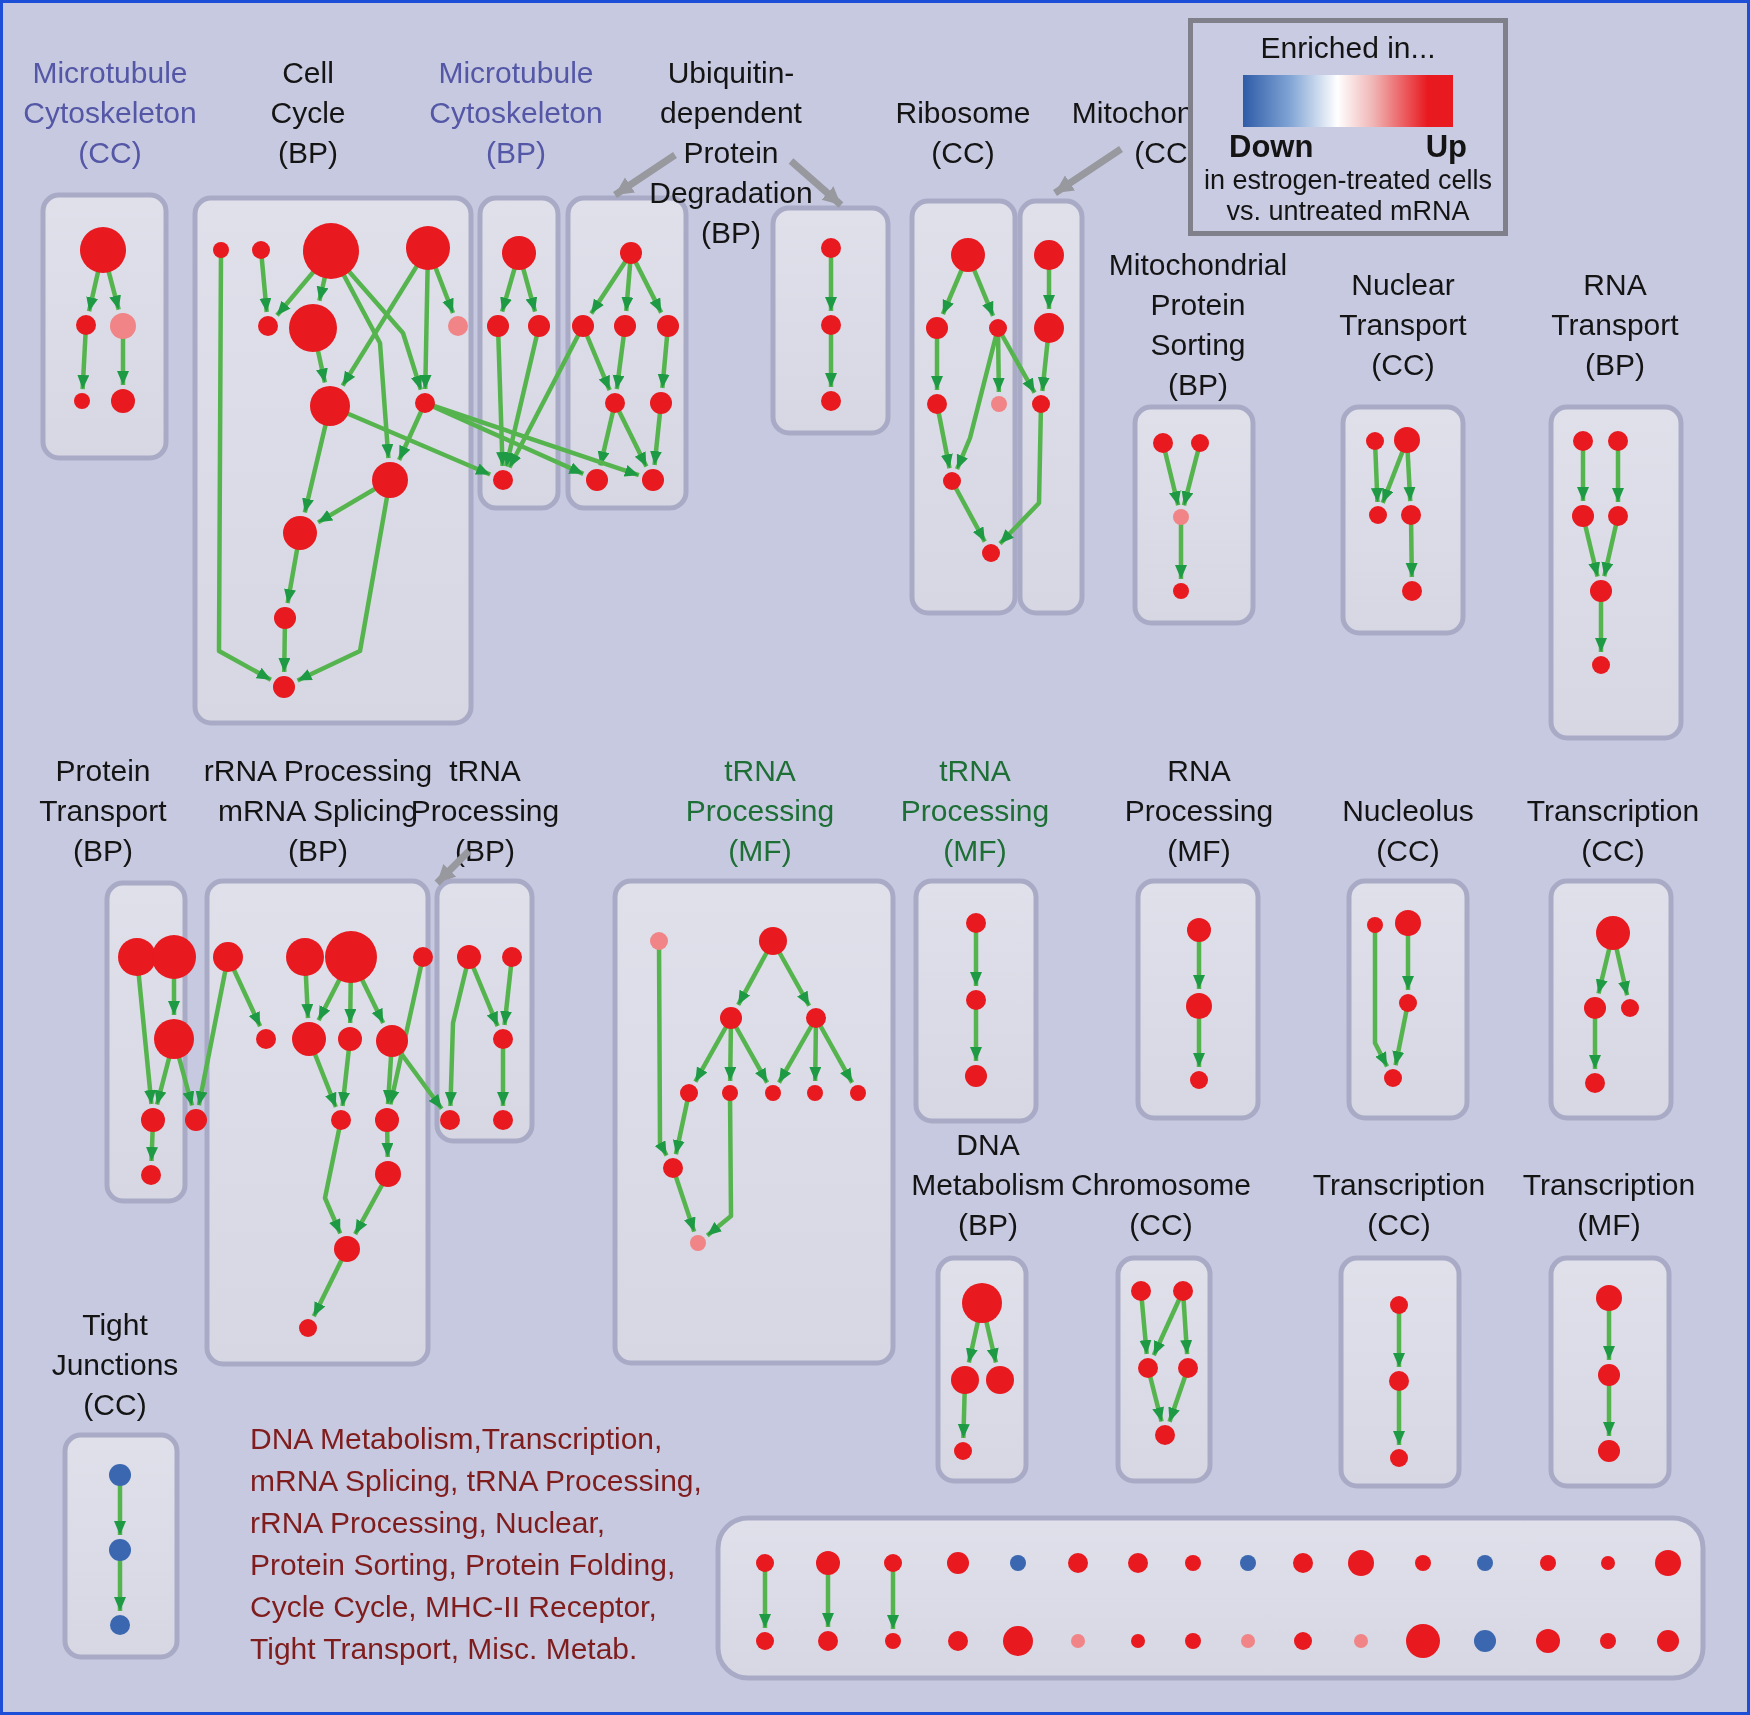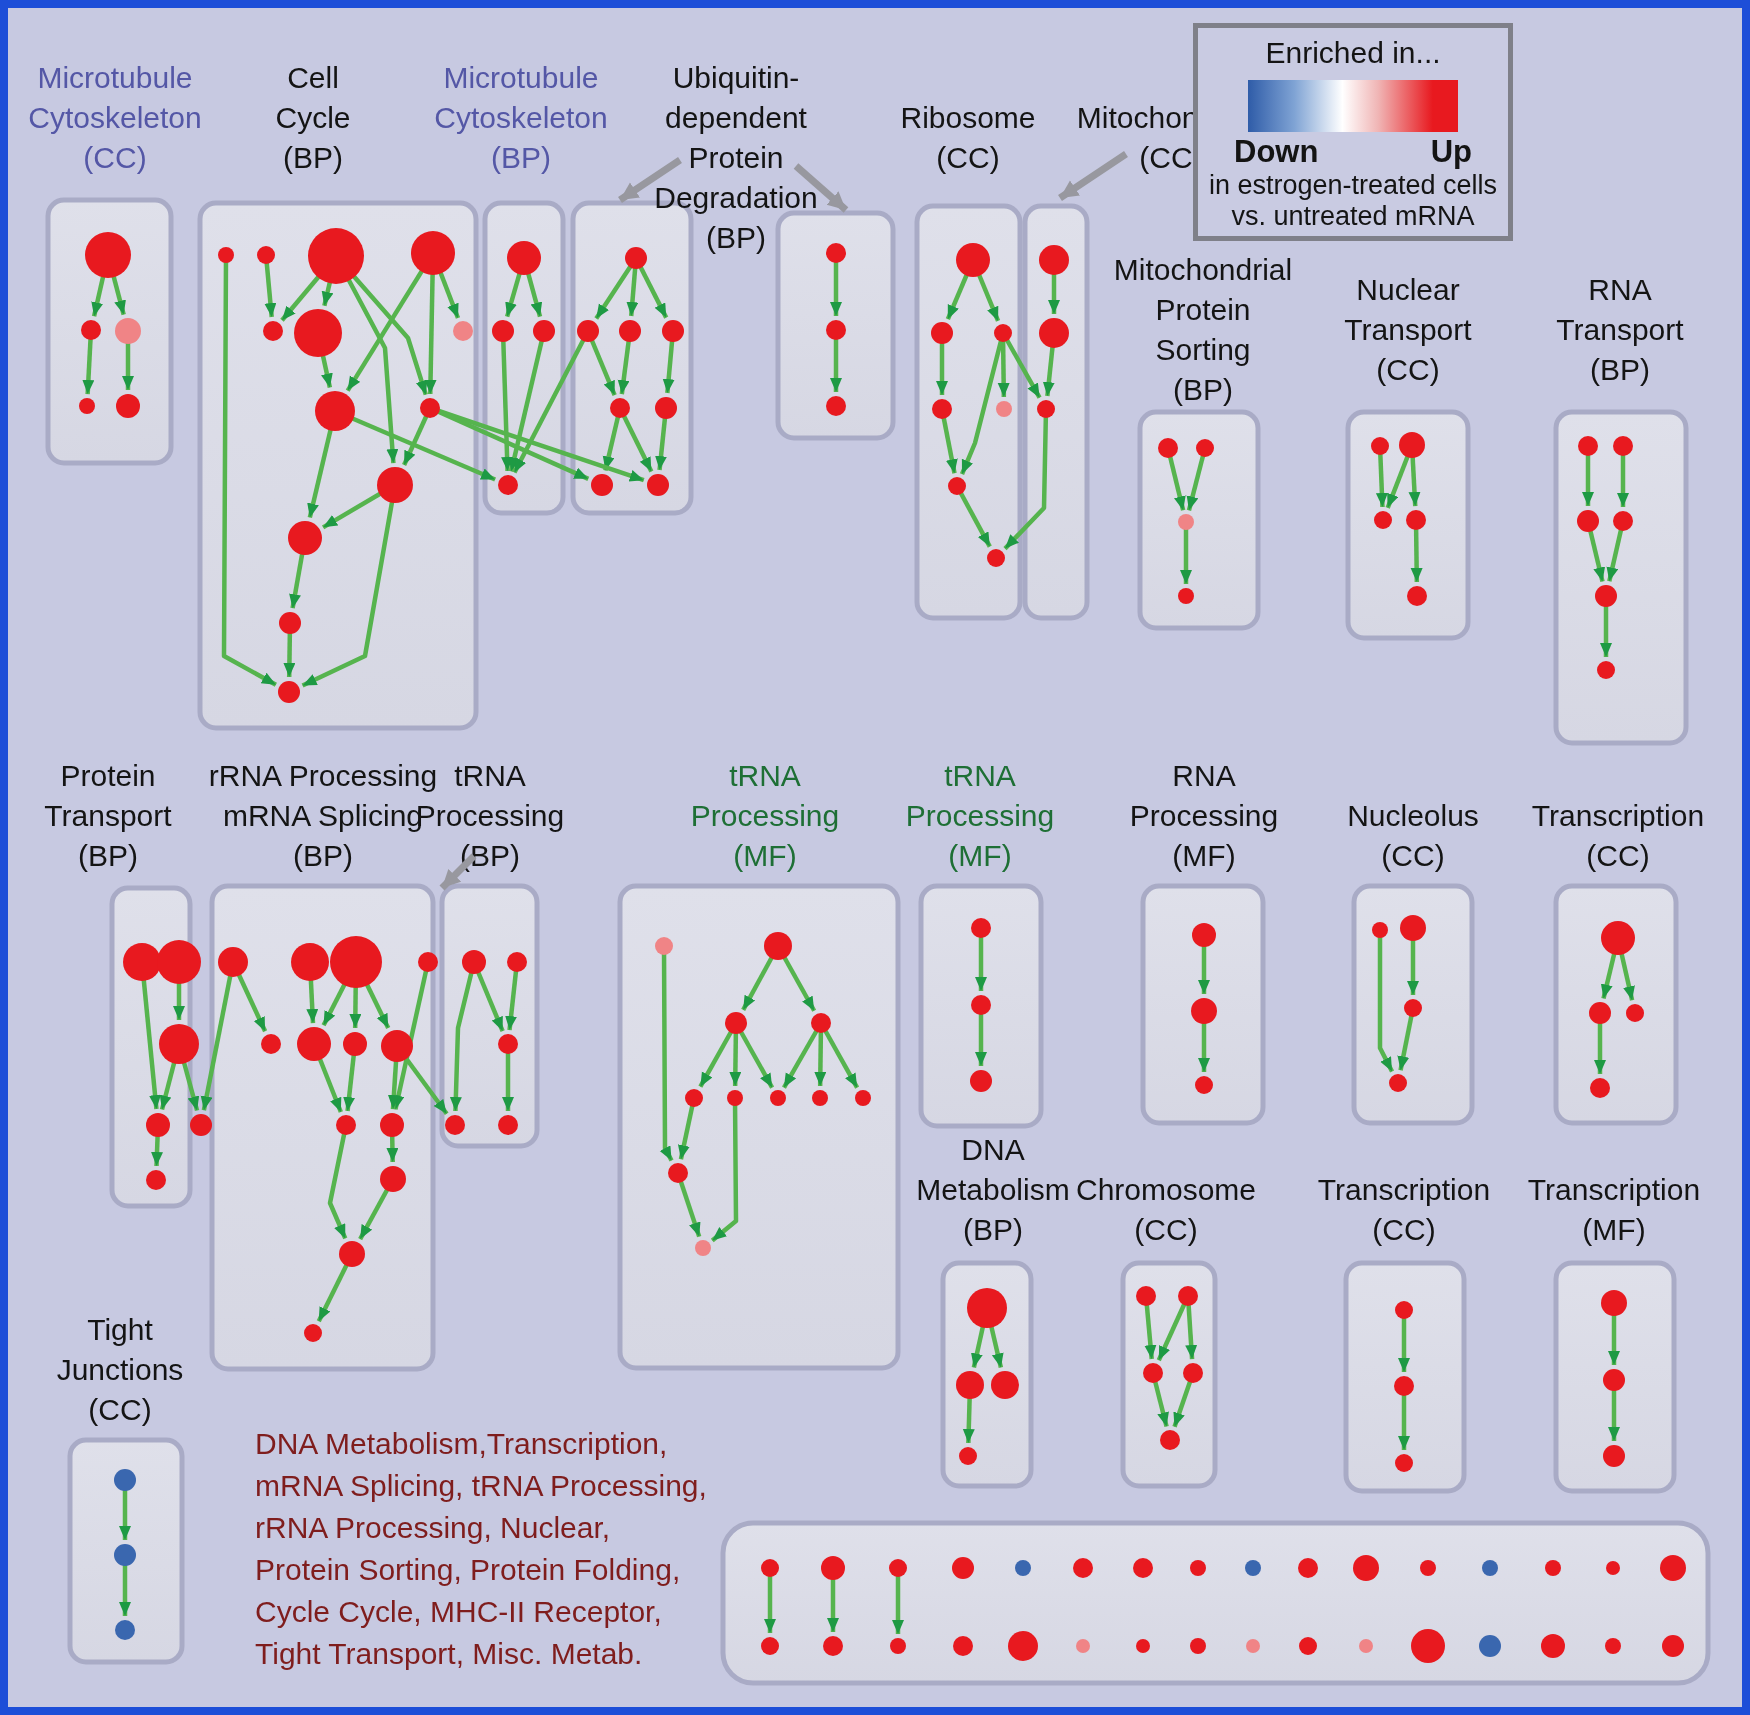--- a/index.html
+++ b/index.html
@@ -1,18 +1,18 @@
 <!DOCTYPE html>
 <html><head>
 <meta charset="utf-8">
 <style>
   html,body{margin:0;padding:0;background:#eee;}
   .stage{position:relative;width:1750px;height:1715px;background:#c7c9e1;
          font-family:"Liberation Sans",sans-serif;overflow:hidden;box-sizing:border-box;
-         border:8px solid #1d4ed8;}
+         border:3px solid #1d4ed8;}
   svg.canvas{position:absolute;left:0;top:0;}
   .legend{position:absolute;left:1185px;top:15px;width:320px;height:218px;
           border:5px solid #7f8089;background:#c9cbe2;box-sizing:border-box;text-align:center;}
   .legend-title{font-size:30px;color:#141414;margin-top:8px;}
   .legend-bar{width:210px;height:52px;margin:10px auto 2px auto;
           background:linear-gradient(90deg,#2f5ca8 0%,#7fa3d4 22%,#ffffff 45%,#f0b5b5 62%,#e8191f 88%,#e8191f 100%);}
   .legend-row{display:flex;justify-content:space-between;padding:0 36px;font-size:31px;color:#141414;font-weight:bold;}
   .legend-sub{font-size:27px;line-height:31px;color:#141414;}
   .footnote{position:absolute;left:247px;top:1415px;font-size:30px;line-height:42px;
             color:#7f1d1d;white-space:nowrap;}

